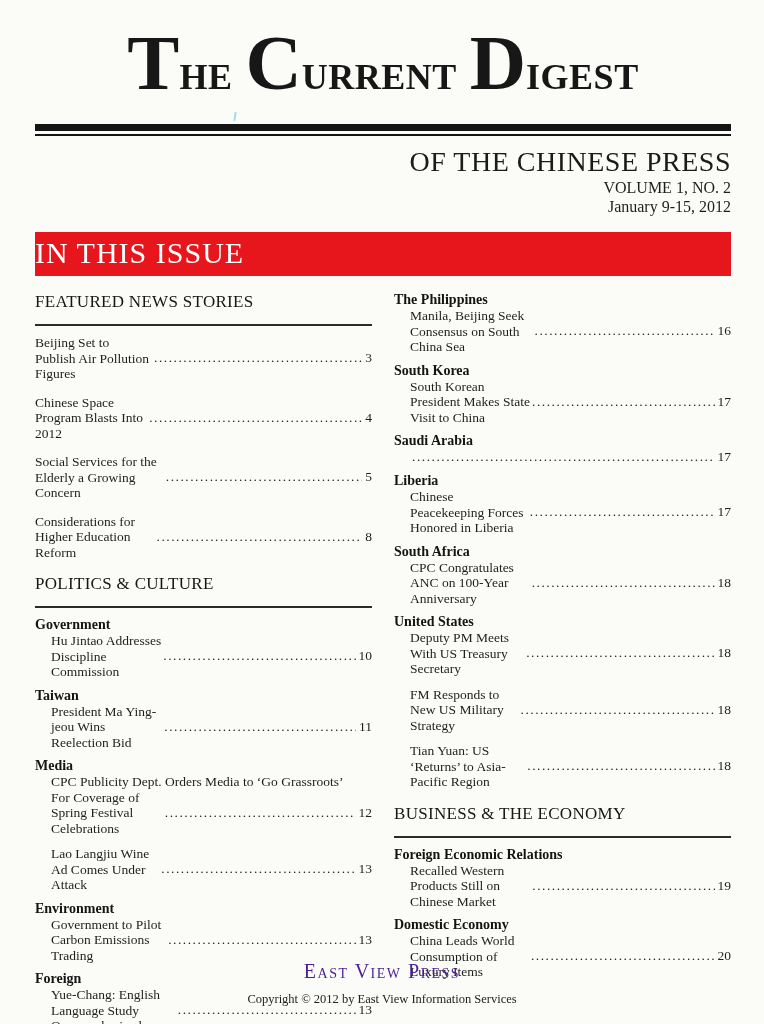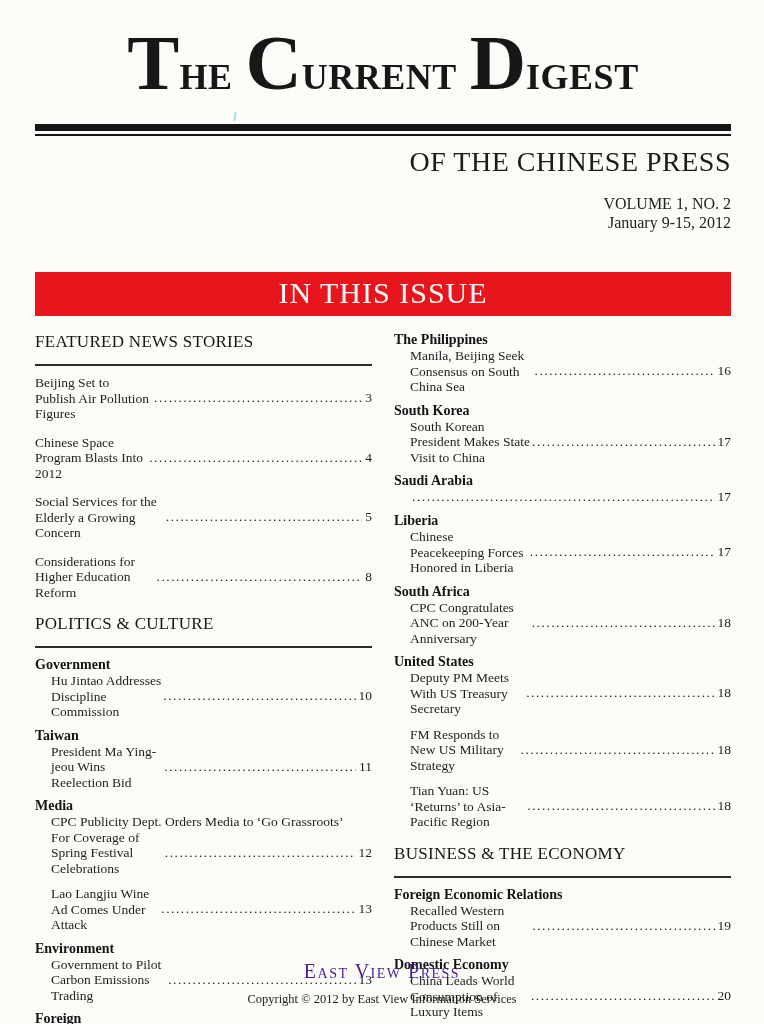--- a/index.html
+++ b/index.html
@@ -30,29 +30,28 @@
     border-top:7px solid #151515;
     border-bottom:2.5px solid #151515;
     height:3px;
   }
   .scan-speck {
     position:absolute; left:234px; top:112px;
     width:2px; height:9px; background:#8ad4ec;
     transform:rotate(8deg); opacity:.8;
   }
   .header-sub  { text-align:right; font-size:28px; letter-spacing:.5px; margin-top:10px; line-height:32px; color:#1b1b1b; }
-  .header-vol  { text-align:right; font-size:16px; margin-top:16px; line-height:19px; }
+  .header-vol  { text-align:right; font-size:16px; margin-top:0; line-height:19px; }
   .header-date { text-align:right; font-size:16px; line-height:19px; }
 
   
   .banner {
-    margin-top:40px;
+    margin-top:16px;
     background:#e6161c;
     color:#ffffff;
-    text-align:center;
     font-size:30px;
     letter-spacing:1px;
     padding:5px 0 7px 0;
     line-height:32px;
   }
 
   
   .columns { display:flex; gap:22px; margin-top:16px; }
   .col { flex:1 1 0; min-width:0; }
 
@@ -252,21 +251,21 @@
                 <span class="toc-text">Chinese Peacekeeping Forces Honored in Liberia</span>
                 <span class="leader"></span>
                 <span class="page-num">17</span>
               </div>
             </div>
           </div>
           <div class="toc-group">
             <div class="group-label">South Africa</div>
             <div class="toc-entry indent">
               <div class="toc-line">
-                <span class="toc-text">CPC Congratulates ANC on 200-Year Anniversary</span>
+                <span class="toc-text">CPC Congratulates ANC on 100-Year Anniversary</span>
                 <span class="leader"></span>
                 <span class="page-num">18</span>
               </div>
             </div>
           </div>
           <div class="toc-group">
             <div class="group-label">United States</div>
             <div class="toc-entry indent">
               <div class="toc-line">
                 <span class="toc-text">Deputy PM Meets With US Treasury Secretary</span>

